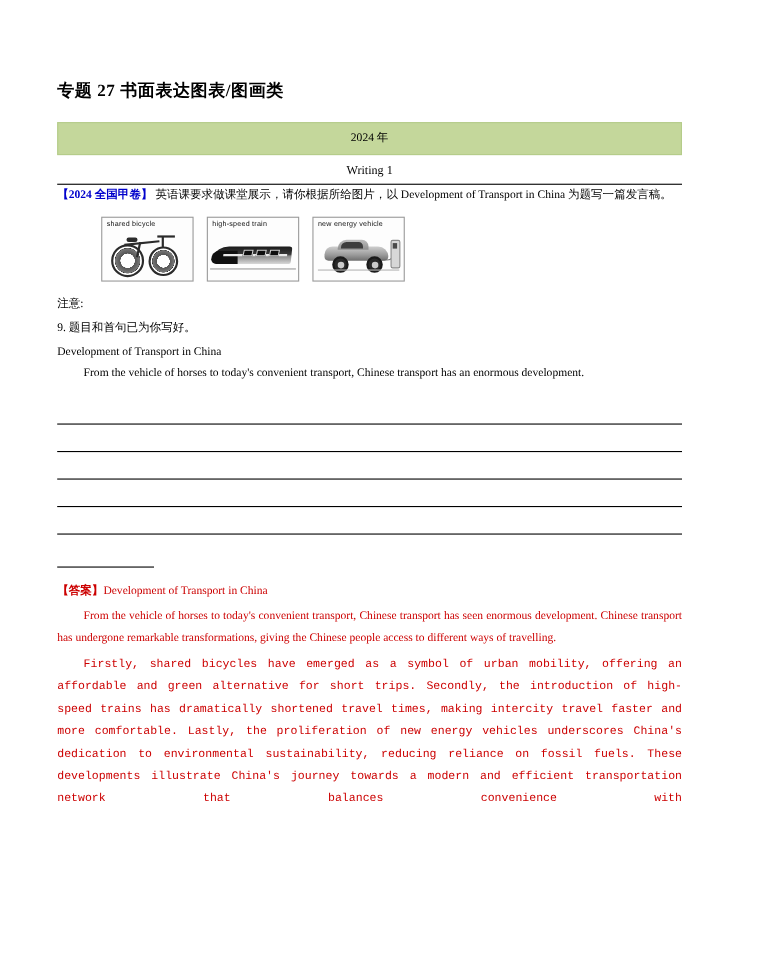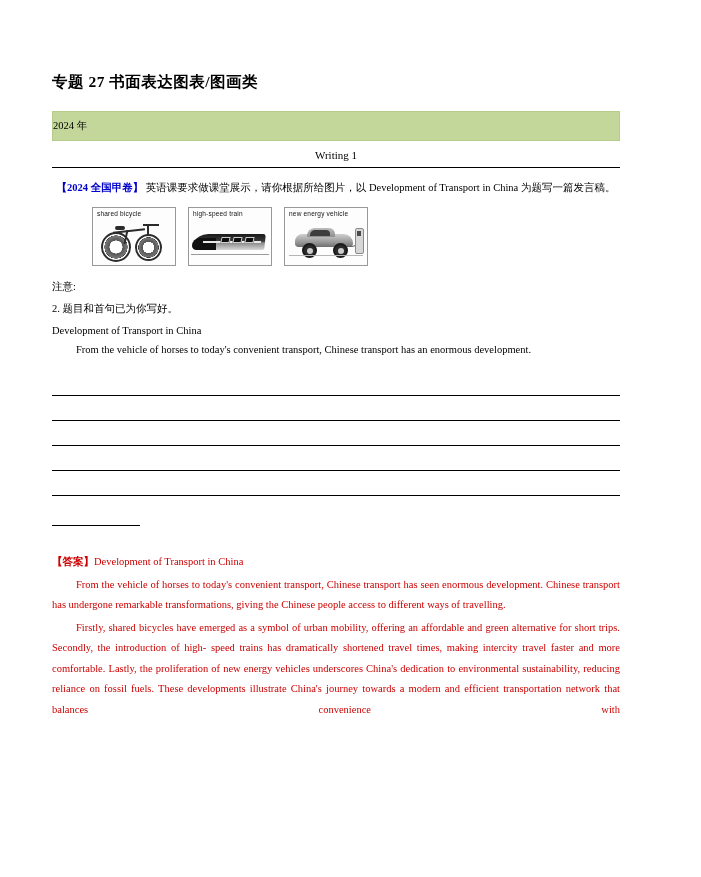--- a/index.html
+++ b/index.html
@@ -34,36 +34,35 @@
     font-size: 15.5px;
     letter-spacing: 0.5px;
     margin: 0 0 18px 0;
     color: #000;
   }
   .green-band {
     background: #c4d79b;
     border: 1px solid #b5cc8a;
     height: 28px;
     line-height: 28px;
+    text-align: center;
     font-size: 10.5px;
     color: #000;
     margin-bottom: 0;
   }
   .writing-head {
     text-align: center;
     font-size: 11px;
     padding: 8px 0 6px 0;
     border-bottom: 1px solid #000;
-    margin-bottom: 10px;
   }
   .prompt-line {
     font-size: 10.5px;
     line-height: 1.85;
     margin: 0;
-    text-align: center;
   }
   .tag-blue {
     color: #0000cc;
     font-weight: bold;
   }
   .img-row {
     display: flex;
     gap: 12px;
     margin: 10px 0 10px 40px;
   }
@@ -113,38 +112,39 @@
   }
   .short-rule {
     width: 88px;
     border-bottom: 1px solid #000;
     margin-top: 28px;
     height: 1px;
   }
   .answer-block {
     color: #cc0000;
     font-size: 10.5px;
-    margin-top: 26px;
+    margin-top: 12px;
     line-height: 1.95;
   }
   .answer-block p {
     margin: 0 0 2px 0;
   }
   .ans-label {
     color: #cc0000;
     font-weight: bold;
   }
   .ans-para {
     text-indent: 24px;
     text-align: justify;
   }
   .ans-para-j {
     text-indent: 24px;
     text-align: justify;
     text-align-last: justify;
+    font-family: Liberation Mono, monospace;
   }
   
   .bike {
     position: absolute;
     left: 8px;
     top: 16px;
     width: 66px;
     height: 36px;
   }
   .wheel {
@@ -332,21 +332,21 @@
         <div class="car-wheel" style="left:48px;"></div>
         <div class="charge-cord"></div>
         <div class="charger"></div>
         <div class="ground"></div>
       </div>
 
     </div>
 
     <div class="notes">
       <div>注意:</div>
-      <div>2. 题目和首句已为你写好。</div>
+      <div>9. 题目和首句已为你写好。</div>
     </div>
 
     <div class="title-en">Development of Transport in China</div>
 
     <div class="lead">From the vehicle of horses to today's convenient transport, Chinese transport has an enormous development.</div>
 
     <div class="blank-lines">
       <div class="bl"></div>
       <div class="bl"></div>
       <div class="bl"></div>

